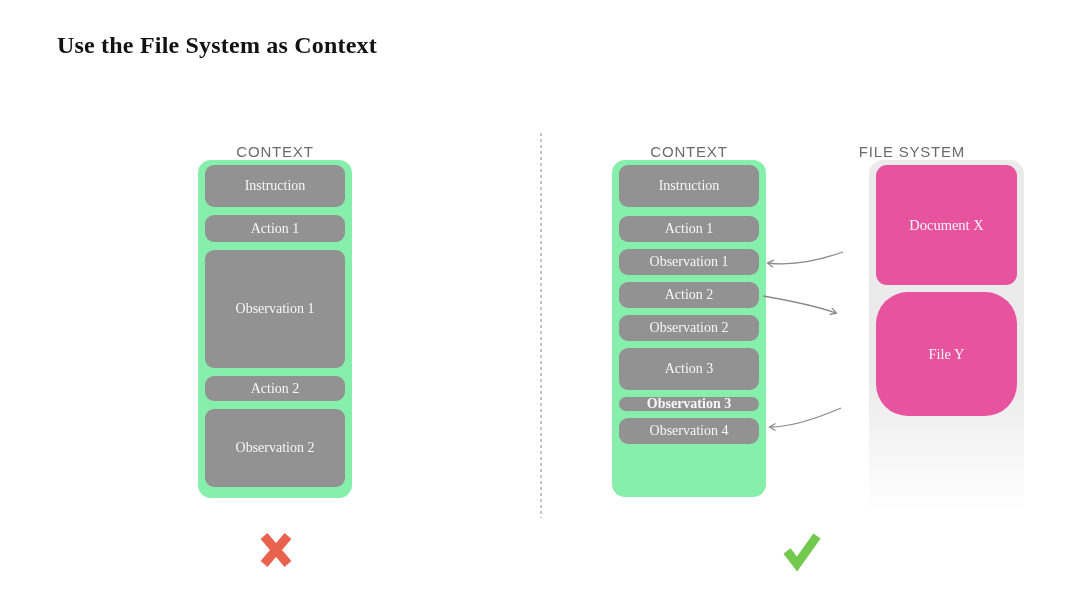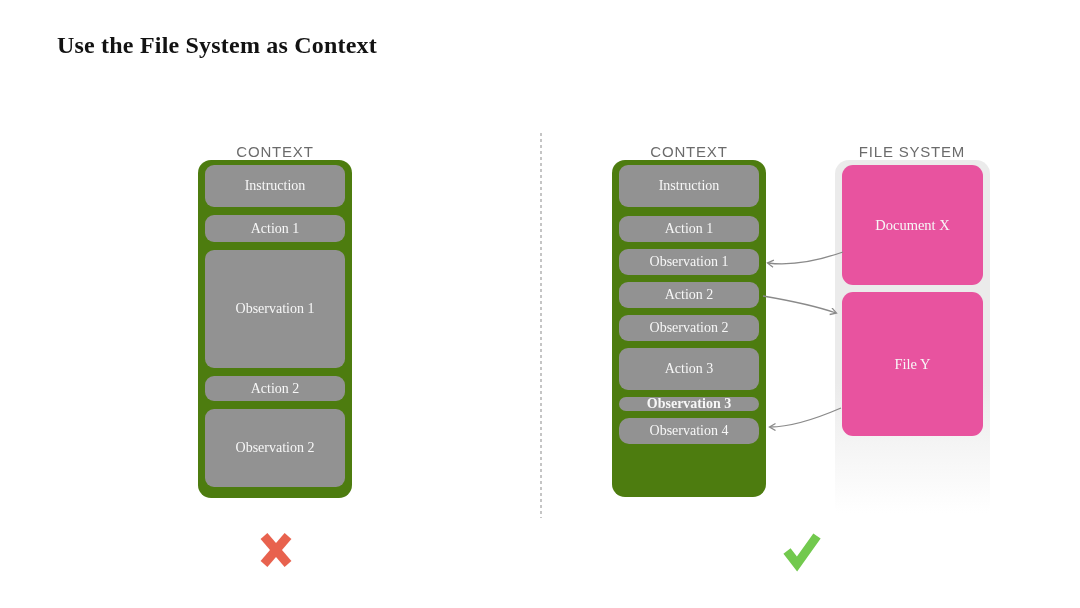--- a/index.html
+++ b/index.html
@@ -11,21 +11,21 @@
   .title{
     position:absolute;left:57px;top:32px;
     font-family:"Liberation Serif","DejaVu Serif",serif;
     font-weight:700;font-size:24px;color:#121212;letter-spacing:.2px;
   }
   .col-label{
     position:absolute;top:143px;width:160px;text-align:center;
     font-size:15px;color:#6b6b6b;letter-spacing:.8px;
   }
   .panel{
-    position:absolute;background:#4d7c0f;border-radius:13px;
+    position:absolute;background:#86efac;border-radius:13px;
     box-sizing:border-box;padding:5px 7px;display:flex;
     flex-direction:column;gap:8px;align-items:stretch;
   }
   .panel.fade{
     background:linear-gradient(to bottom,#ebebeb 0%,#ebebeb 62%,rgba(235,235,235,0) 98%);
   }
   .bx{
     border-radius:9px;display:flex;align-items:center;justify-content:center;
     font-family:"Liberation Serif","DejaVu Serif",serif;
     font-size:14px;color:#f7f7f7;flex:none;
@@ -64,28 +64,28 @@
 <div class="col-label" style="left:609px;">CONTEXT</div>
 
 <div class="panel" style="left:612px;top:160px;width:154px;height:337px;gap:7px;">
   <div class="bx gray" style="height:42px;margin-bottom:2px;">Instruction</div>
   <div class="bx gray" style="height:26px;">Action 1</div>
   <div class="bx gray" style="height:26px;">Observation 1</div>
   <div class="bx gray" style="height:26px;">Action 2</div>
   <div class="bx gray" style="height:26px;">Observation 2</div>
   <div class="bx gray" style="height:42px;">Action 3</div>
   <div class="bx gray" style="height:14px;font-weight:bold;">Observation 3</div>
-  <div class="bx gray" style="height:26px;border-radius:10px;">Observation 4</div>
+  <div class="bx gray" style="height:26px;">Observation 4</div>
 </div>
 
 <div class="col-label" style="left:832px;">FILE SYSTEM</div>
 
-<div class="panel fade" style="left:835px;top:160px;width:155px;height:360px;gap:7px;border-radius:14px;">
+<div class="panel fade" style="left:869px;top:160px;width:155px;height:360px;gap:7px;border-radius:14px;">
   <div class="bx pink" style="height:120px;">Document X</div>
-  <div class="bx pink" style="height:144px;">File Y</div>
+  <div class="bx pink" style="height:124px;border-radius:32px;">File Y</div>
 </div>
 
 <svg class="arrows" width="100" height="200" viewBox="0 0 100 200">
   <defs>
     <marker id="ah" markerWidth="9" markerHeight="9" refX="6.5" refY="4" orient="auto" markerUnits="userSpaceOnUse">
       <polyline points="1,0.5 7,4 1,7.5" fill="none" stroke="#8a8a8a" stroke-width="1.3"></polyline>
     </marker>
   </defs>
 
   <path d="M 88 12 Q 45 27 13 23" fill="none" stroke="#8a8a8a" stroke-width="1.3" marker-end="url(#ah)"></path>

